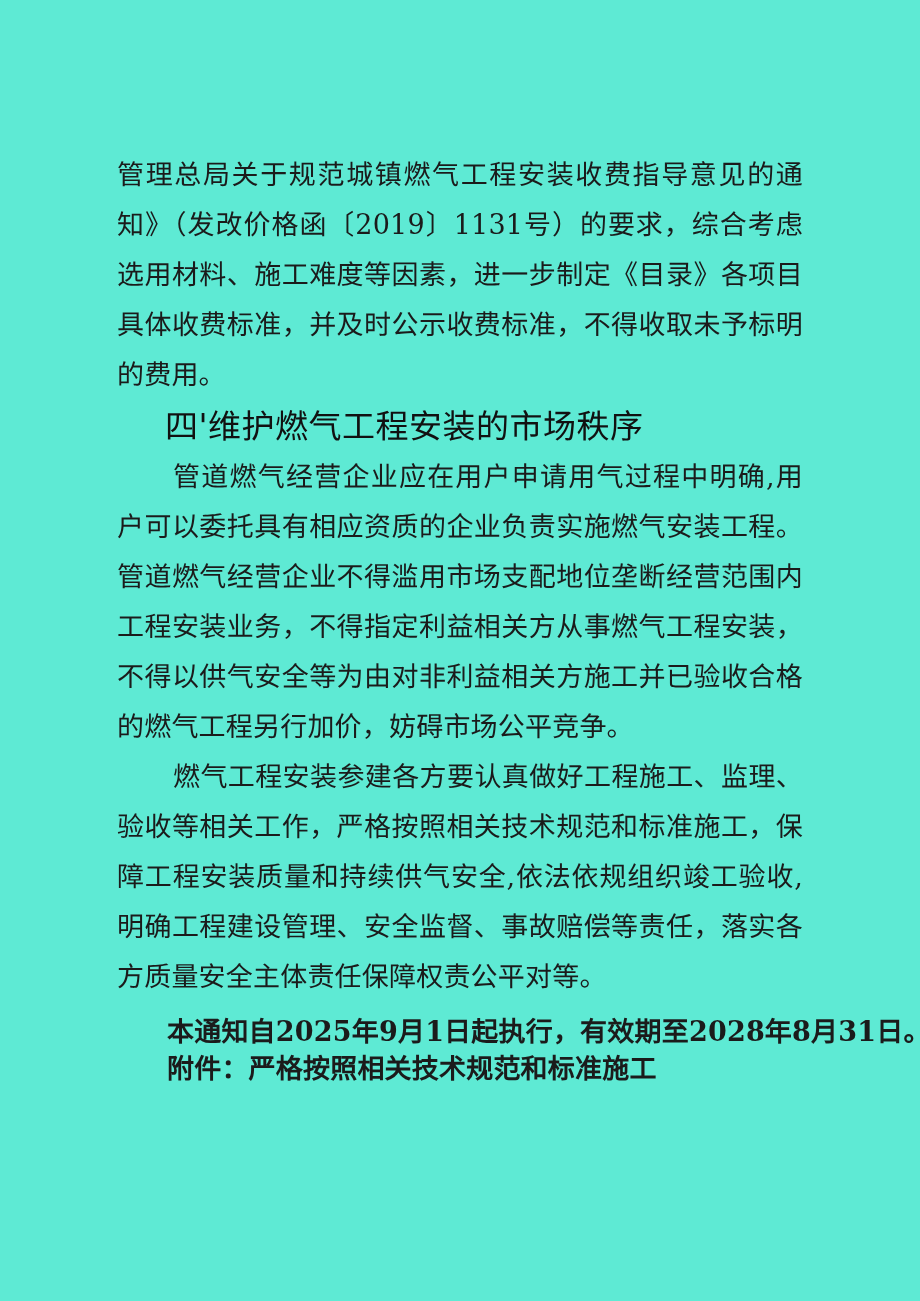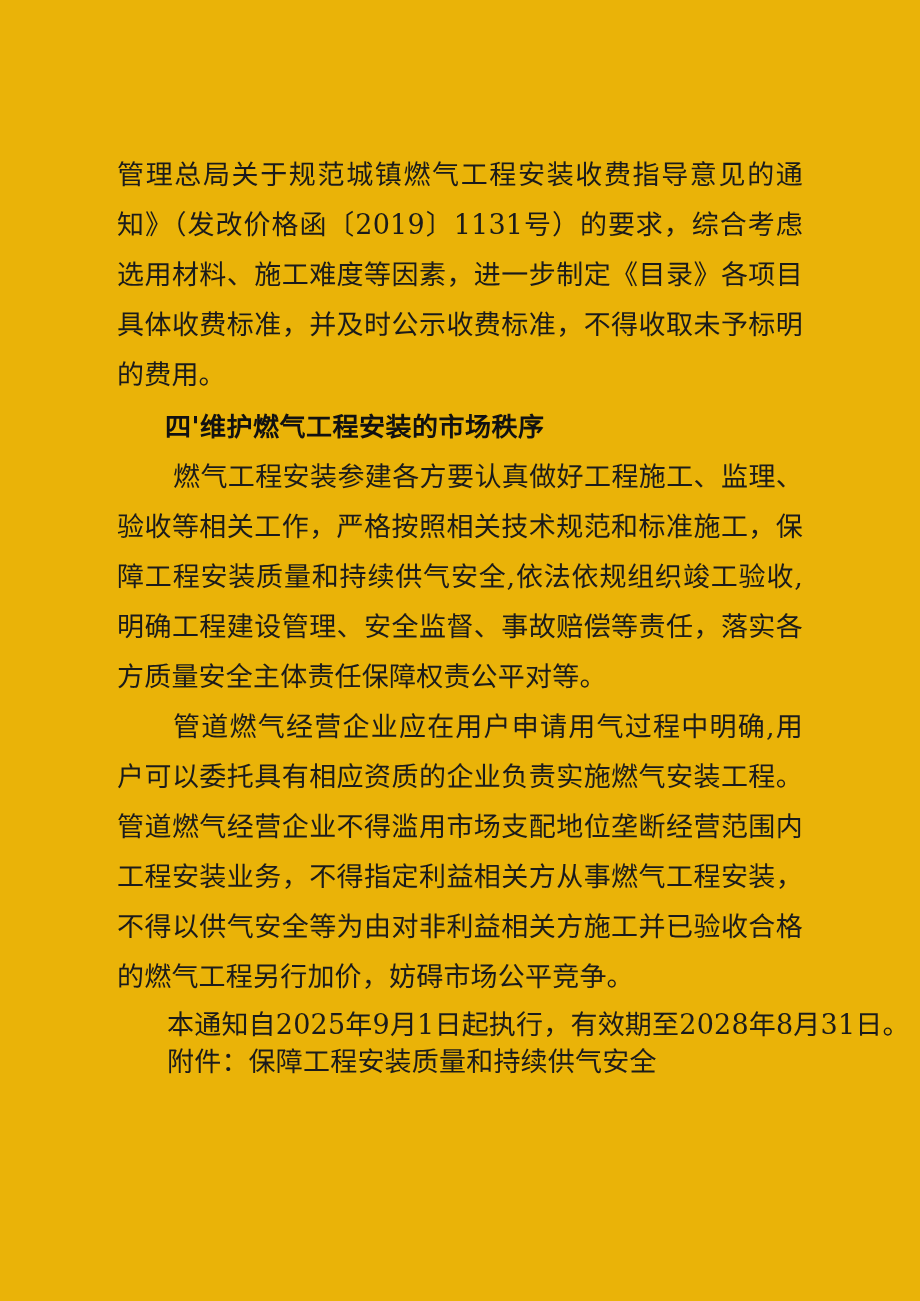--- a/index.html
+++ b/index.html
@@ -13,21 +13,21 @@
     font-family: "DejaVu Serif", "Liberation Serif", serif;
     color: #1b1b1b;
     -webkit-font-smoothing: antialiased;
   }
 
   .page {
     position: relative;
     width: 920px;
     height: 1301px;
     margin: 0 auto;
-    background: #eab308;
+    background: #5eead4;
     overflow: hidden;
     box-sizing: border-box;
   }
 
   .content {
     position: absolute;
     left: 117px;
     top: 150px;
     width: 686px;
   }
@@ -46,22 +46,22 @@
     word-break: break-all;
   }
 
   .para.indent {
     text-indent: 56px;
   }
 
   
   .heading {
     font-family: "DejaVu Sans", "Liberation Sans", sans-serif;
-    font-size: 26px;
-    font-weight: bold;
+    font-size: 33px;
+    font-weight: normal;
     line-height: 50px;
     color: #111111;
     margin: 0;
     padding-left: 48px;
     letter-spacing: 0.5px;
     white-space: nowrap;
   }
 
   
   .closing {
@@ -70,43 +70,44 @@
     line-height: 37px;
     color: #1b1b1b;
     margin: 0;
     padding-left: 50px;
     text-align: left;
     white-space: nowrap;
     letter-spacing: 0.2px;
   }
 
   .closing-block {
-    margin-top: 4px;
+    margin-top: 11px;
+    font-weight: bold;
   }
 
   .gap-before-heading { height: 2px; }
 </style>
 </head>
 <body>
 
 <div class="page">
   <div class="content">
 
     <p class="para">管理总局关于规范城镇燃气工程安装收费指导意见的通知》（发改价格函〔2019〕1131号）的要求，综合考虑选用材料、施工难度等因素，进一步制定《目录》各项目具体收费标准，并及时公示收费标准，不得收取未予标明的费用。</p>
 
     <div class="gap-before-heading"></div>
 
     <h2 class="heading">四'维护燃气工程安装的市场秩序</h2>
 
+    <p class="para indent">管道燃气经营企业应在用户申请用气过程中明确,用户可以委托具有相应资质的企业负责实施燃气安装工程。管道燃气经营企业不得滥用市场支配地位垄断经营范围内工程安装业务，不得指定利益相关方从事燃气工程安装，不得以供气安全等为由对非利益相关方施工并已验收合格的燃气工程另行加价，妨碍市场公平竞争。</p>
+
     <p class="para indent">燃气工程安装参建各方要认真做好工程施工、监理、验收等相关工作，严格按照相关技术规范和标准施工，保障工程安装质量和持续供气安全,依法依规组织竣工验收,明确工程建设管理、安全监督、事故赔偿等责任，落实各方质量安全主体责任保障权责公平对等。</p>
-
-    <p class="para indent">管道燃气经营企业应在用户申请用气过程中明确,用户可以委托具有相应资质的企业负责实施燃气安装工程。管道燃气经营企业不得滥用市场支配地位垄断经营范围内工程安装业务，不得指定利益相关方从事燃气工程安装，不得以供气安全等为由对非利益相关方施工并已验收合格的燃气工程另行加价，妨碍市场公平竞争。</p>
 
 
 
     <div class="closing-block">
       <p class="closing">本通知自2025年9月1日起执行，有效期至2028年8月31日。</p>
 
-      <p class="closing">附件：保障工程安装质量和持续供气安全</p>
+      <p class="closing">附件：严格按照相关技术规范和标准施工</p>
     </div>
 
   </div>
 </div>
 
 </body></html>

